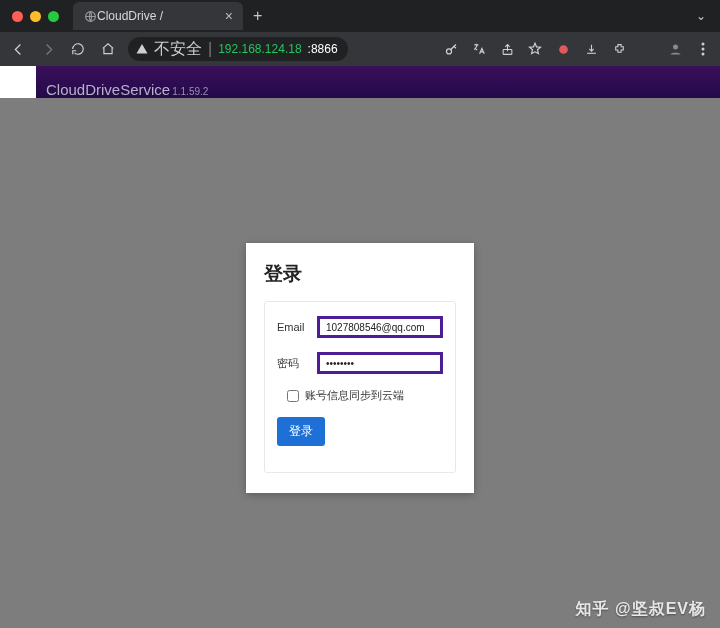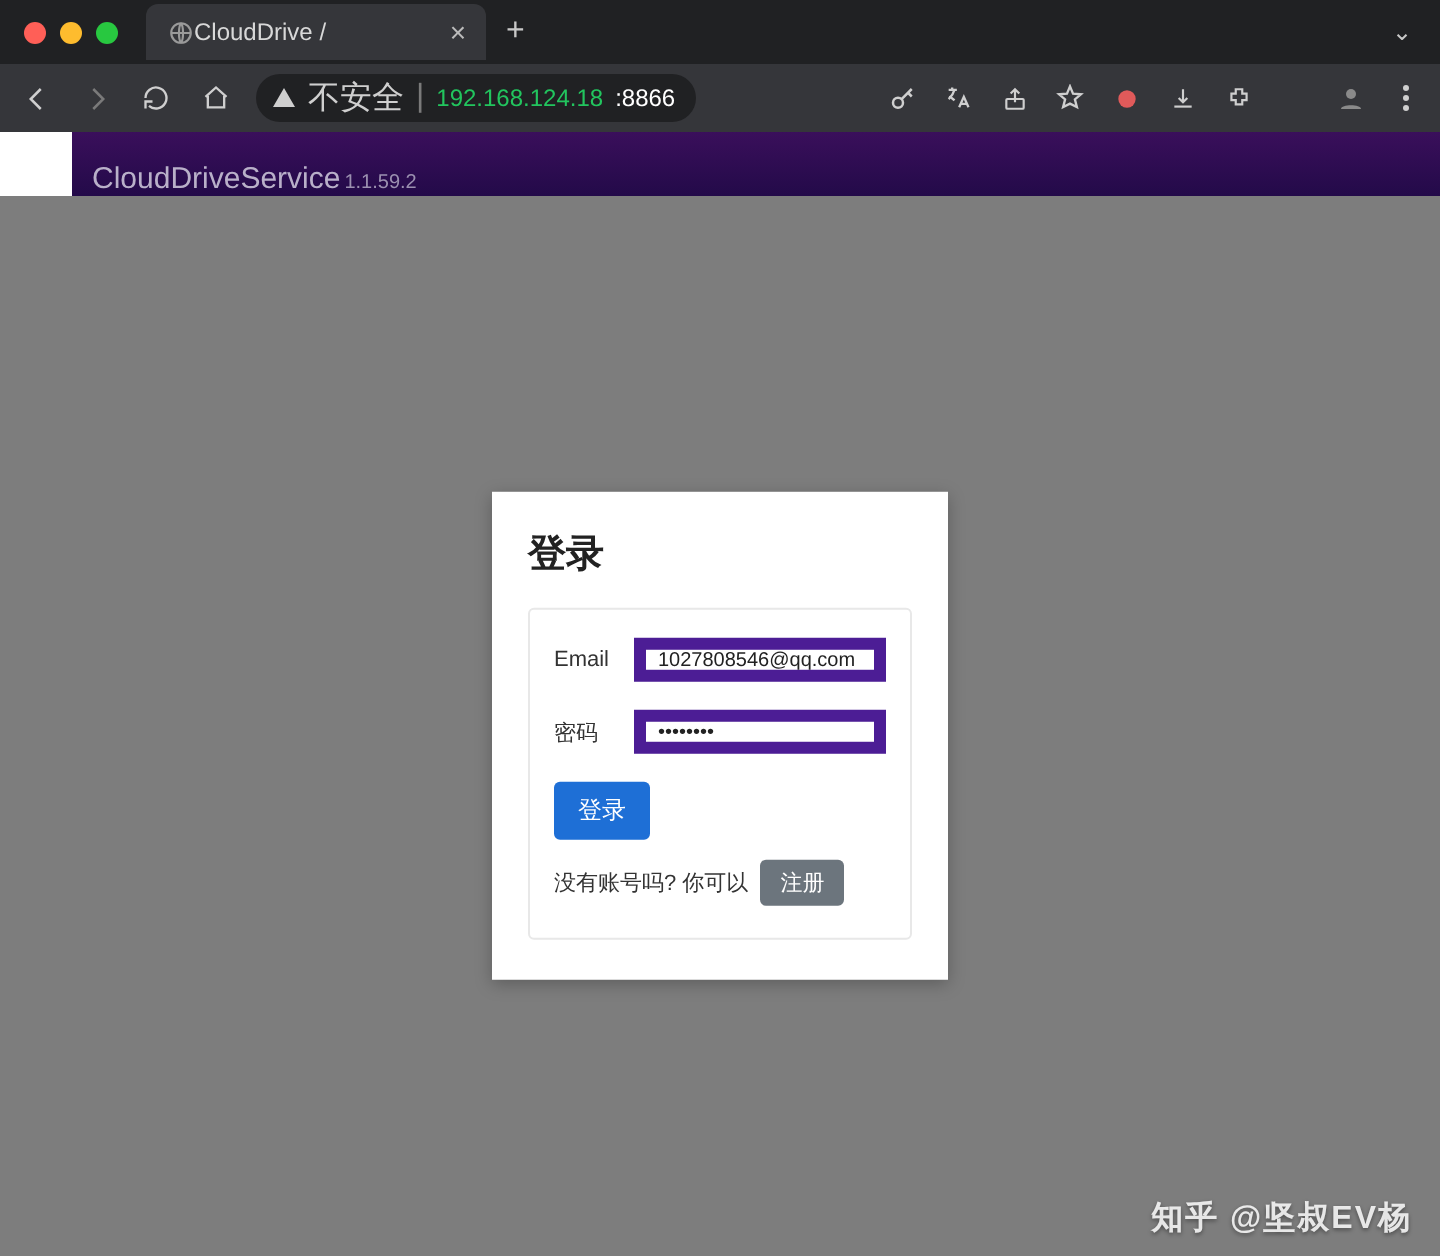--- a/index.html
+++ b/index.html
@@ -36,21 +36,21 @@
   .brand { color: #b9b0c9; font-size: 15px; }
   .brand .ver { font-size: 10px; color: #9b90b0; margin-left: 2px; }
 
   
   .content { position: relative; width: 100%; height: calc(628px - 32px - 34px - 32px); background: #7d7d7d; }
   .card { position: absolute; left: 50%; top: 50%; transform: translate(-50%, -48%); width: 228px; background: #ffffff; box-shadow: 0 2px 8px rgba(0,0,0,0.25); padding: 18px 18px 20px 18px; }
   .card h2 { font-size: 19px; font-weight: 700; color: #222; margin-bottom: 14px; }
   .panel { border: 1px solid #e8e8e8; border-radius: 3px; padding: 14px 12px 16px 12px; }
   .row { display: flex; align-items: center; margin-bottom: 14px; gap: 4px; }
   .row label { width: 36px; font-size: 11px; color: #333; }
-  .row input[type=text], .row input[type=password] { flex: 1; height: 22px; border: 6px solid #4c1d95; padding: 0 6px; font-size: 10px; color: #222; outline: none; min-width: 0; }
+  .row input[type=text], .row input[type=password] { flex: 1; height: 22px; border: 3px solid #4c1d95; padding: 0 6px; font-size: 10px; color: #222; outline: none; min-width: 0; }
   .chkrow { display: flex; align-items: center; gap: 6px; margin: 4px 0 14px 10px; }
   .chkrow input { width: 12px; height: 12px; }
   .chkrow span { font-size: 11px; color: #333; }
   .btn-primary { background: #1e6fd6; color: #fff; border: none; border-radius: 3px; padding: 6px 12px; font-size: 12px; cursor: pointer; margin-bottom: 10px; }
   .signup-line { font-size: 11px; color: #333; display: flex; align-items: center; gap: 6px; }
   .btn-secondary { background: #6c757d; color: #fff; border: none; border-radius: 3px; padding: 4px 10px; font-size: 11px; cursor: pointer; }
 
   .watermark { position: absolute; right: 14px; bottom: 8px; color: rgba(255,255,255,0.85); font-size: 16px; font-weight: 600; letter-spacing: 1px; text-shadow: 0 1px 2px rgba(0,0,0,0.4); pointer-events: none; }
 
   svg { display:block; }
@@ -183,21 +183,21 @@
     <h2>登录</h2>
     <div class="panel">
       <div class="row">
         <label>Email</label>
         <input type="text" value="1027808546@qq.com" style="">
       </div>
       <div class="row">
         <label>密码</label>
         <input type="password" value="••••••••" style="">
       </div>
+      <div class="chkrow">
+        <input type="checkbox" style="">
+        <span>账号信息同步到云端</span>
+      </div>
       <button class="btn-primary">登录</button>
-      <div class="signup-line">
-        <span>没有账号吗? 你可以</span>
-        <button class="btn-secondary">注册</button>
-      </div>
     </div>
   </div>
   <div class="watermark">知乎 @坚叔EV杨</div>
 </div>
 
 </body></html>

